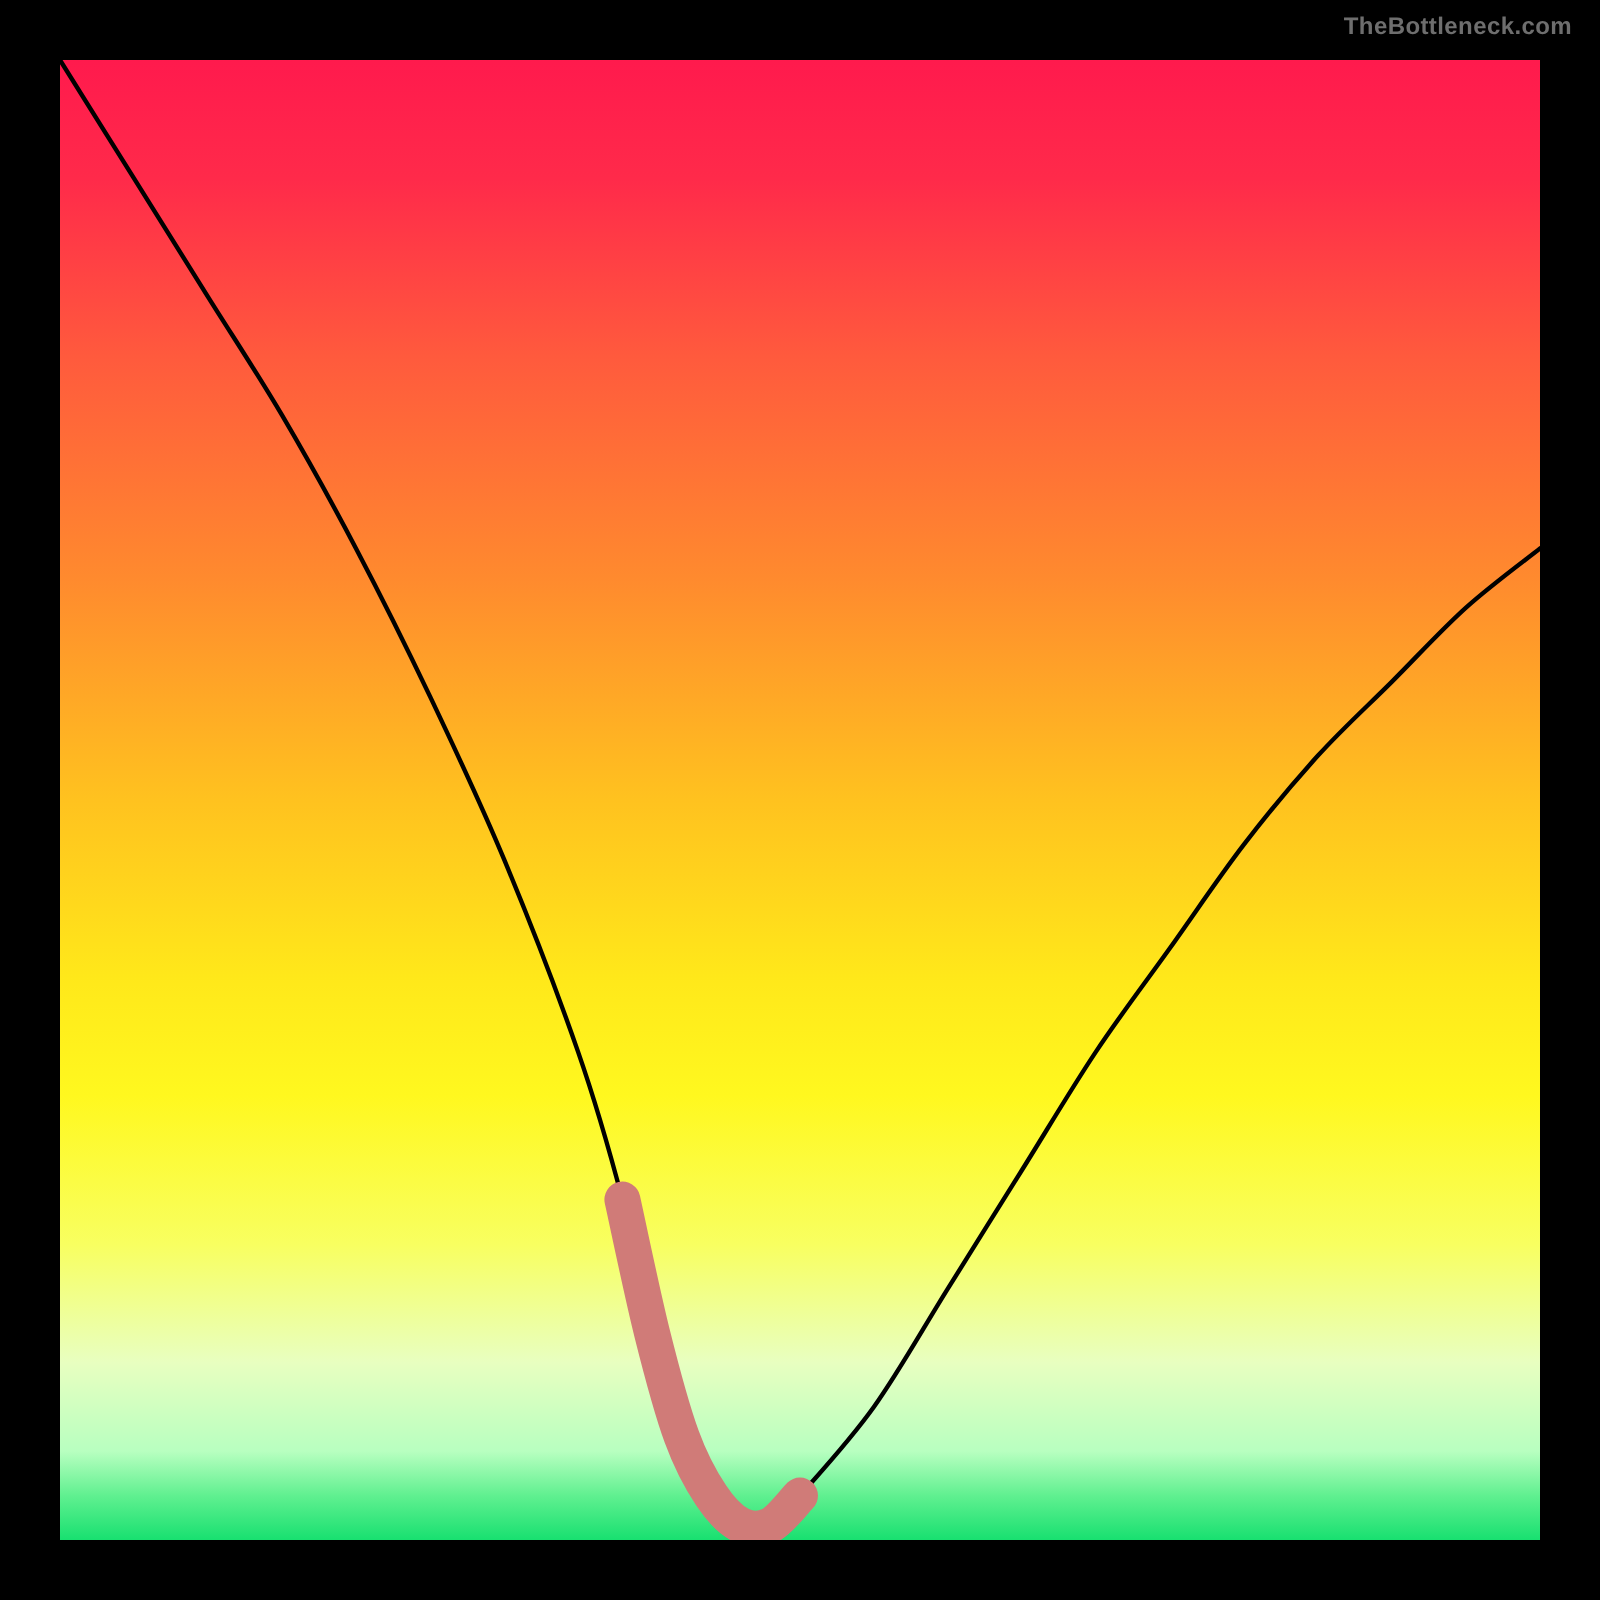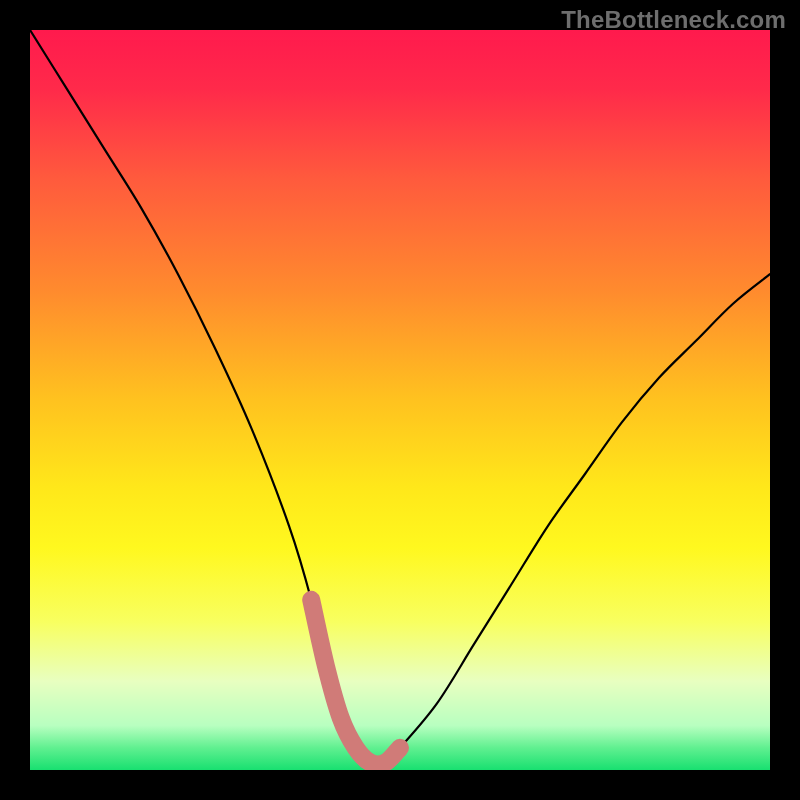--- a/index.html
+++ b/index.html
@@ -15,21 +15,21 @@
     left: 0;
     top: 0;
     width: 800px;
     height: 800px;
   }
   .watermark {
     position: absolute;
     top: 6px;
     right: 14px;
     font-family: Arial, Helvetica, sans-serif;
-    font-size: 24px;
+    font-size: 12px;
     font-weight: 600;
     color: #6e6e6e;
     letter-spacing: 0.2px;
     user-select: none;
   }
 </style>
 </head>
 <body>
 
 <svg class="frame" viewBox="0 0 800 800" xmlns="http://www.w3.org/2000/svg">

